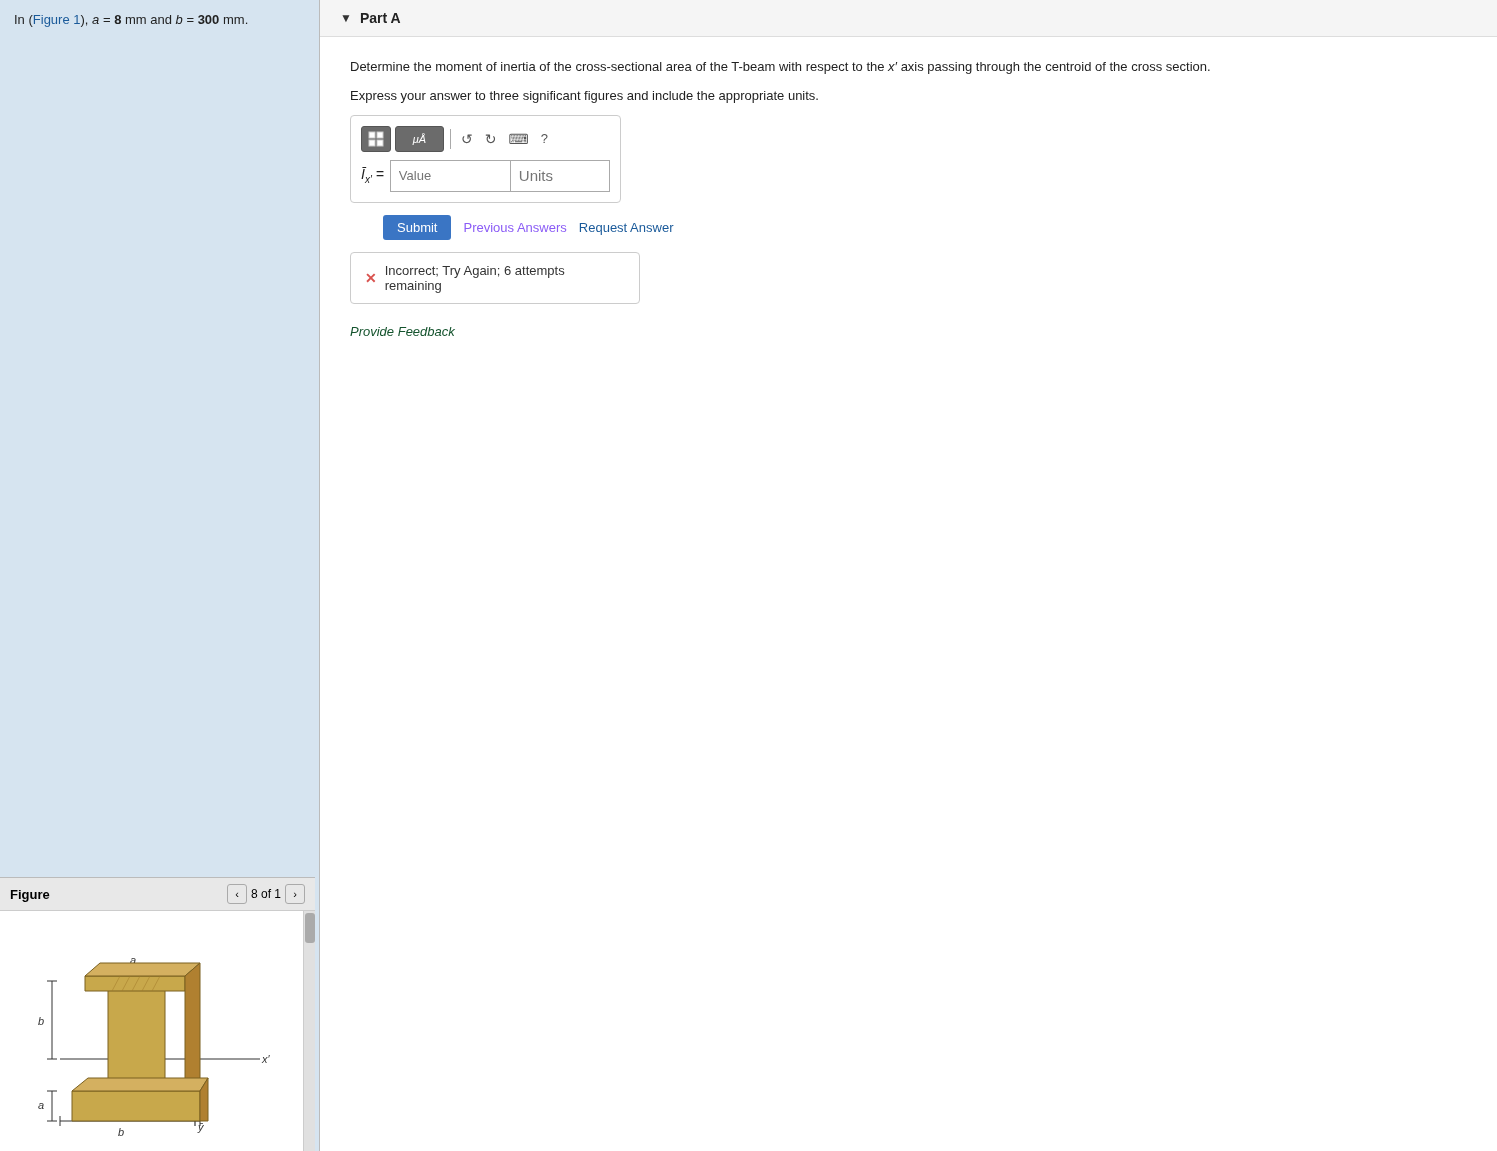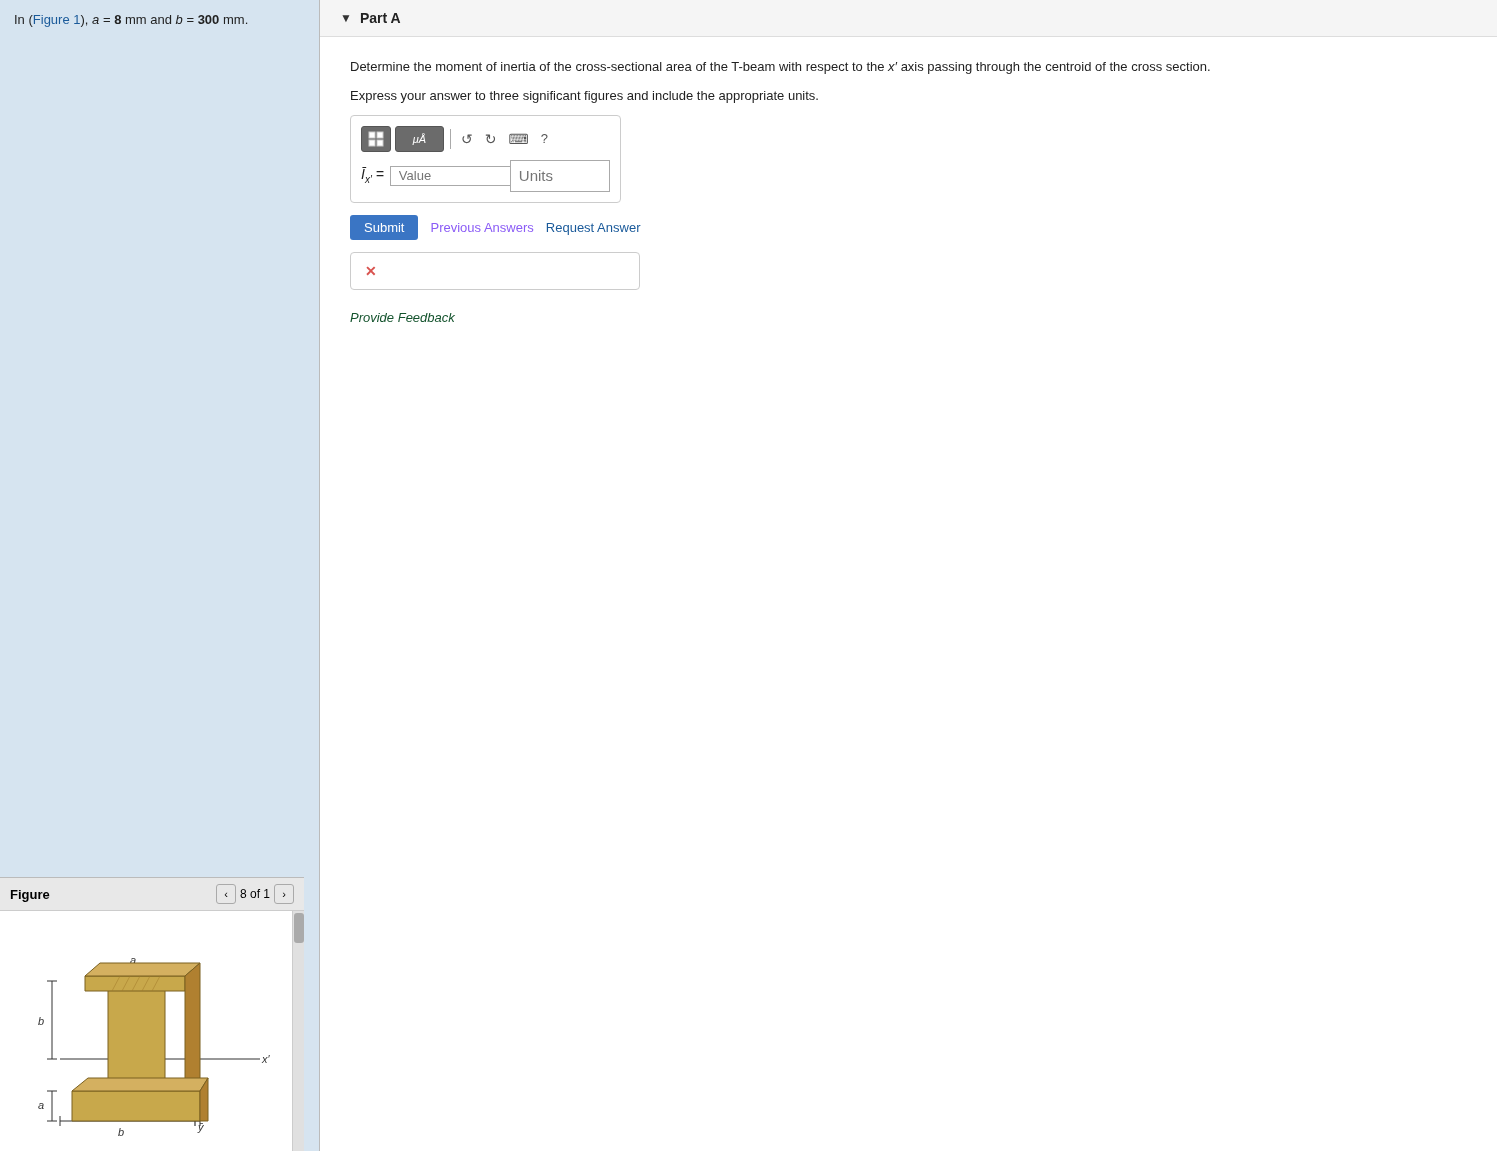--- a/index.html
+++ b/index.html
@@ -22,21 +22,21 @@
     .left-panel .given-text a {
       color: #1a5a9a;
       text-decoration: none;
     }
 
     
     .figure-section {
       position: absolute;
       bottom: 0;
       left: 0;
-      right: 15px;
+      right: 4px;
       border-top: 1px solid #bbb;
     }
     .figure-header {
       display: flex;
       align-items: center;
       justify-content: space-between;
       padding: 6px 10px;
       background: #e8e8e8;
       border-bottom: 1px solid #ccc;
     }
@@ -197,21 +197,21 @@
       gap: 0;
     }
     .input-label {
       font-style: italic;
       font-size: 14px;
       margin-right: 6px;
       color: #222;
     }
     .value-input {
       width: 120px;
-      height: 20px;
+      height: 32px;
       border: 1px solid #aaa;
       border-right: none;
       padding: 4px 8px;
       font-size: 13px;
       color: #aaa;
       background: #fff;
       outline: none;
     }
     .units-input {
       width: 100px;
@@ -223,20 +223,21 @@
       background: #fff;
       outline: none;
     }
 
     
     .submit-row {
       display: flex;
       align-items: center;
       gap: 12px;
       margin-bottom: 12px;
+      margin-left: 33px;
     }
     .submit-btn {
       background: #3a75c4;
       color: #fff;
       border: none;
       border-radius: 3px;
       padding: 5px 14px;
       font-size: 13px;
       cursor: pointer;
     }
@@ -414,18 +415,19 @@
     
     <div class="submit-row">
       <button class="submit-btn">Submit</button>
       <a href="#" class="prev-answers-link">Previous Answers</a>
       <a href="#" class="request-answer-link">Request Answer</a>
     </div>
 
     
     <div class="error-box">
       <span class="error-icon">✕</span>
+      <span class="error-text">Incorrect; Try Again; 6 attempts remaining</span>
     </div>
 
     
     <a href="#" class="feedback-link">Provide Feedback</a>
   </div>
 </div>
 
 </body></html>

